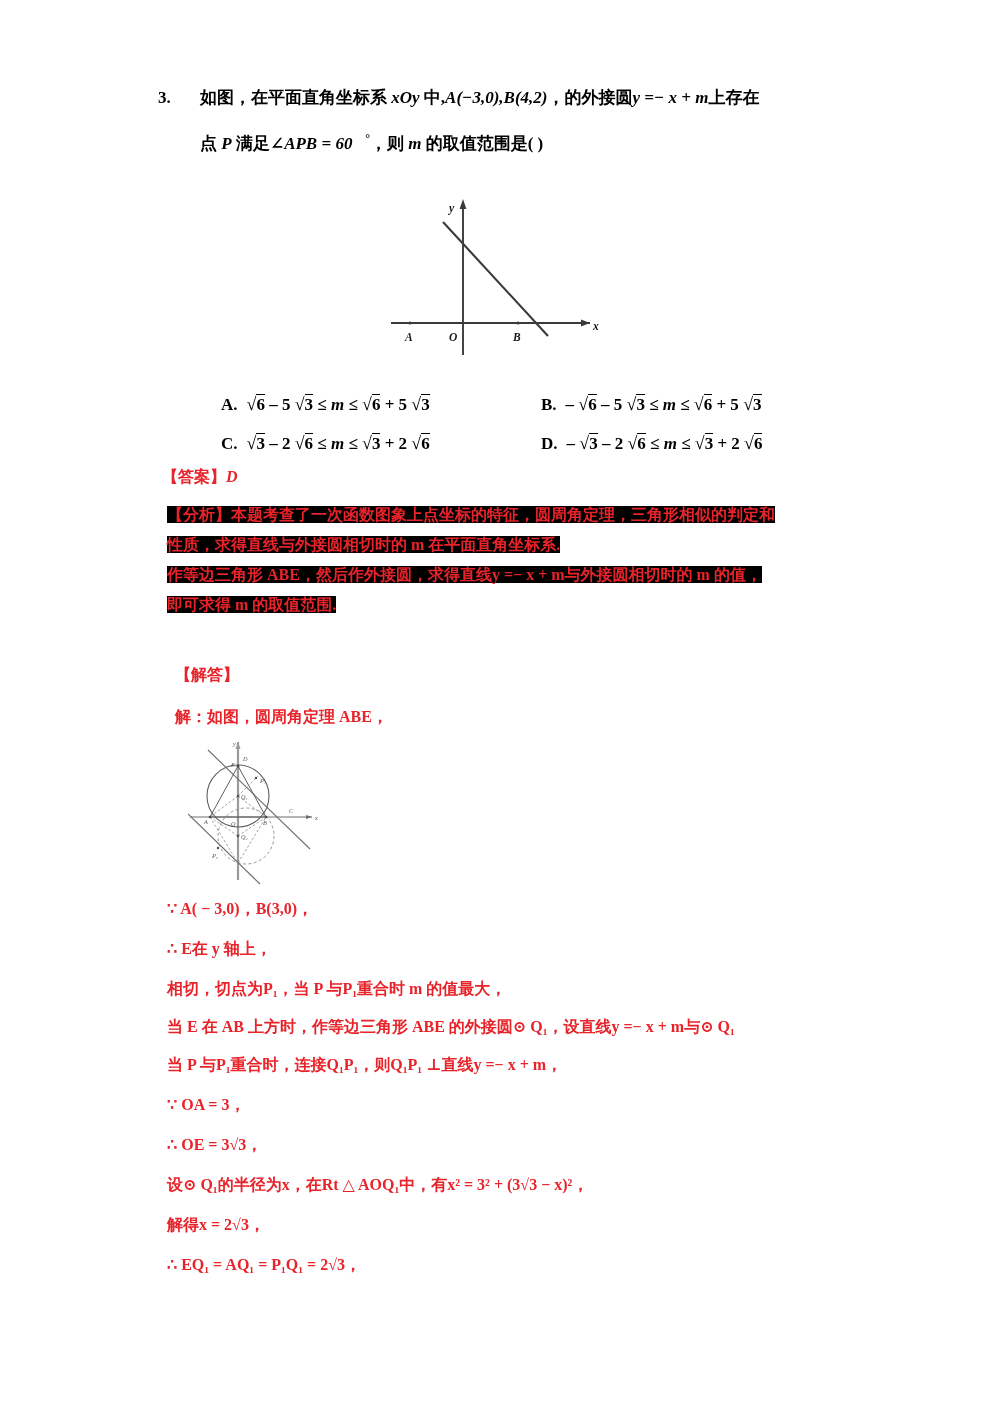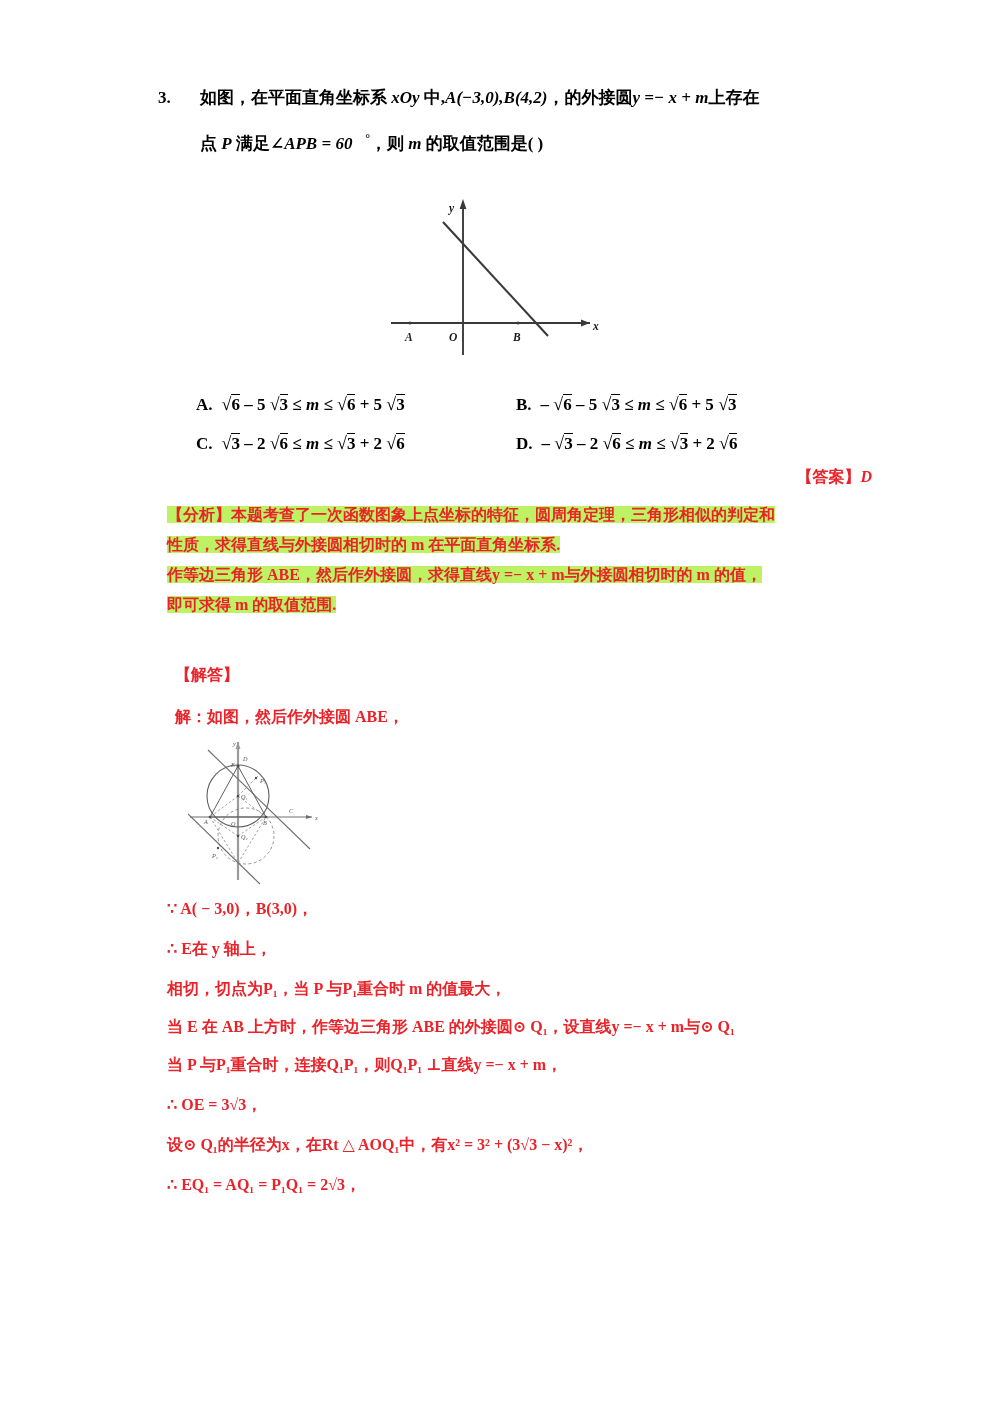--- a/index.html
+++ b/index.html
@@ -68,41 +68,41 @@
     left: 196px;
     top: 385px;
     width: 640px;
   }
   .opt-row {
     display: flex;
     font-size: 17px;
     font-weight: bold;
     line-height: 38px;
     white-space: nowrap;
+    margin-left: 25px;
   }
   .opt-cell { width: 320px; flex: 0 0 320px; }
   .opt-lbl { display: inline-block; margin-right: 9px; }
   .sqrt-sym { font-size: 18px; }
   .ansblock {
     position: absolute;
-    left: 172px;
+    left: 162px;
     top: 466px;
     width: 700px;
     font-size: 16px;
     font-weight: bold;
-    text-align: right;
   }
   .rline {
     color: #e8232a;
     font-weight: bold;
     font-size: 16px;
     line-height: 22px;
     white-space: nowrap;
   }
-  .hl { background: #bef264; }
+  .hl { background: #000000; }
 
   .analysis {
     position: absolute;
     left: 167px;
     top: 504px;
     width: 700px;
   }
   .analysis .rline { margin-bottom: 8px; }
 
   .jieda {
@@ -197,21 +197,21 @@
 
   <div class="analysis">
     <div class="rline"><span class="hl">【分析】本题考查了一次函数图象上点坐标的特征，圆周角定理，三角形相似的判定和</span></div>
     <div class="rline"><span class="hl">性质，求得直线与外接圆相切时的 m 在平面直角坐标系.</span></div>
     <div class="rline"><span class="hl">作等边三角形 ABE，然后作外接圆，求得直线y =− x + m与外接圆相切时的 m 的值，</span></div>
     <div class="rline"><span class="hl">即可求得 m 的取值范围.</span></div>
   </div>
 
   <div class="jieda">
     <div class="rline">【解答】</div>
-    <div class="rline">解：如图，然后作外接圆 ABE，</div>
+    <div class="rline">解：如图，圆周角定理 ABE，</div>
   </div>
 
   <div class="fig2">
     <svg width="185" height="150" viewBox="0 0 185 150">
       <g stroke="#7a7a7a" stroke-width="0.9" fill="none">
 
         <line x1="50" y1="6" x2="50" y2="144" stroke="#9b9b9b" stroke-width="2.2"></line>
 
         <line x1="2" y1="81" x2="124" y2="81" stroke="#6e6e6e" stroke-width="1.1"></line>
         <polygon points="124,81 118,79 118,83" fill="#6e6e6e" stroke="none"></polygon>
@@ -259,18 +259,20 @@
       </g>
     </svg>
   </div>
 
   <div class="steps">
     <div class="rline">∵ A( − 3,0)，B(3,0)，</div>
     <div class="rline">∴ E在 y 轴上，</div>
     <div class="rline tight">相切，切点为P₁，当 P 与P₁重合时 m 的值最大，</div>
     <div class="rline tight">当 E 在 AB 上方时，作等边三角形 ABE 的外接圆⊙ Q₁，设直线y =− x + m与⊙ Q₁</div>
     <div class="rline">当 P 与P₁重合时，连接Q₁P₁，则Q₁P₁ ⊥直线y =− x + m，</div>
+    <div class="rline">∵ OA = 3，</div>
     <div class="rline">∴ OE = 3√3，</div>
     <div class="rline">设⊙ Q₁的半径为x，在Rt △ AOQ₁中，有x² = 3² + (3√3 − x)²，</div>
+    <div class="rline">解得x = 2√3，</div>
     <div class="rline">∴ EQ₁ = AQ₁ = P₁Q₁ = 2√3，</div>
   </div>
 
 </div>
 
 </body></html>

